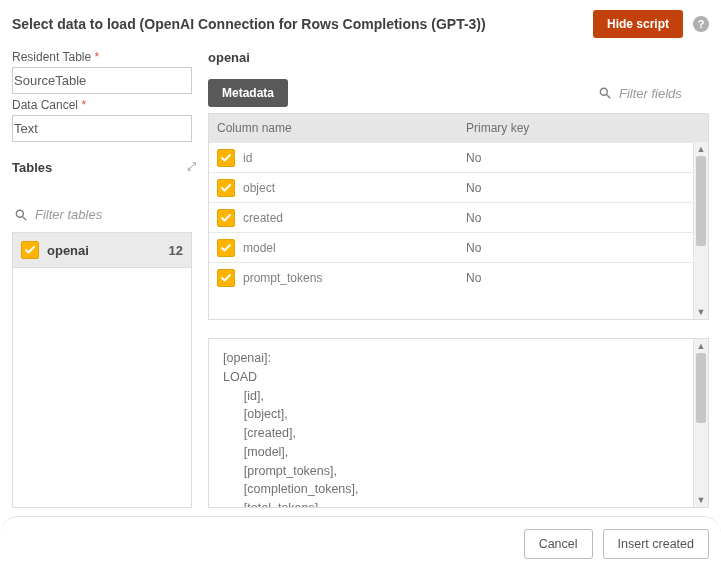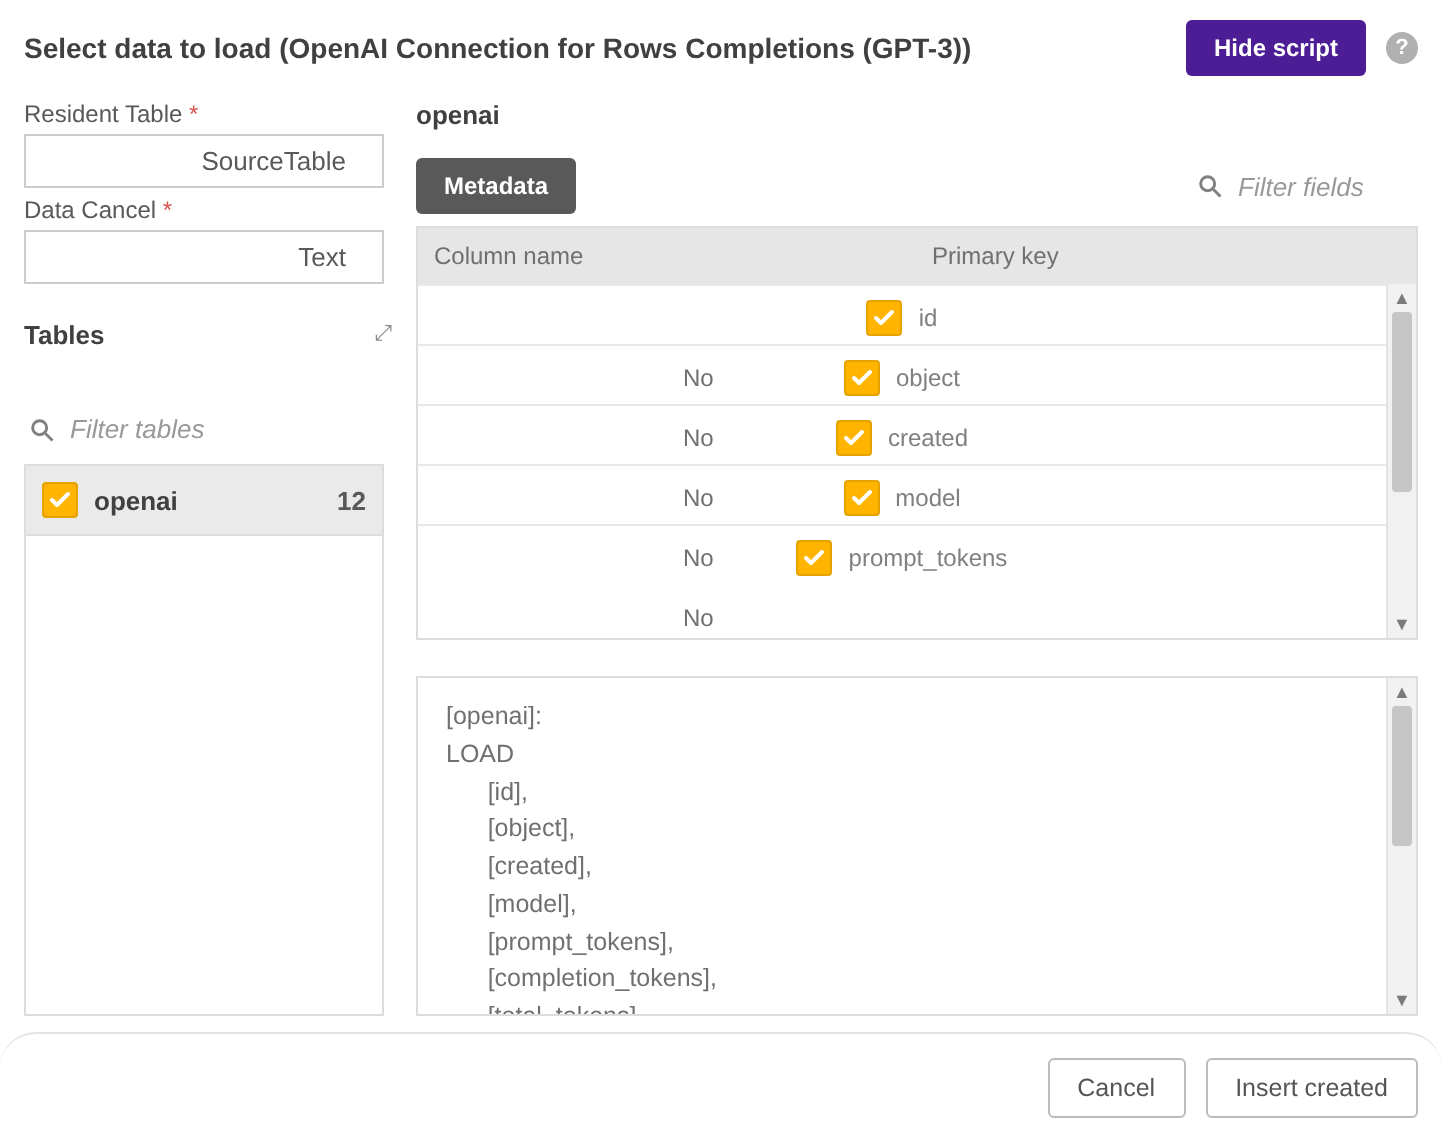--- a/index.html
+++ b/index.html
@@ -22,21 +22,21 @@
     align-items: center;
     padding: 10px 12px 8px 12px;
   }
   .header-title {
     font-size: 14px;
     font-weight: 700;
     color: #404040;
     flex: 1;
   }
   .btn-dark {
-    background: #4c1d95;
+    background: #c2410c;
     color: #fff;
     border: none;
     font-size: 12px;
     font-weight: 700;
     padding: 7px 14px;
     border-radius: 3px;
     cursor: pointer;
   }
   .help-icon {
     margin-left: 10px;
@@ -67,25 +67,24 @@
   .field-label {
     font-size: 12px;
     color: #595959;
     margin-top: 4px;
     margin-bottom: 3px;
   }
   .req { color: #d9534f; }
   .text-input {
     width: 100%;
     border: 1px solid #ccc;
-    padding: 5px 18px;
+    padding: 5px 1px;
     font-size: 13px;
     color: #595959;
     outline: none;
-    text-align: right;
   }
   .tables-header {
     display: flex;
     align-items: center;
     margin-top: 18px;
     margin-bottom: 28px;
   }
   .tables-header .lbl {
     font-weight: 700;
     color: #404040;
@@ -227,21 +226,20 @@
     flex: 1;
     overflow: hidden;
   }
   .col-row {
     display: flex;
     border-top: 1px solid #e8e8e8;
     color: #707070;
     font-size: 12px;
     align-items: center;
     height: 30px;
-    flex-direction: column;
   }
   .col-row .c-name .field-name { color: #808080; }
   .scrollbar-v {
     width: 15px;
     background: #f1f1f1;
     position: relative;
     border-left: 1px solid #e2e2e2;
   }
   .scrollbar-v .thumb {
     position: absolute;

